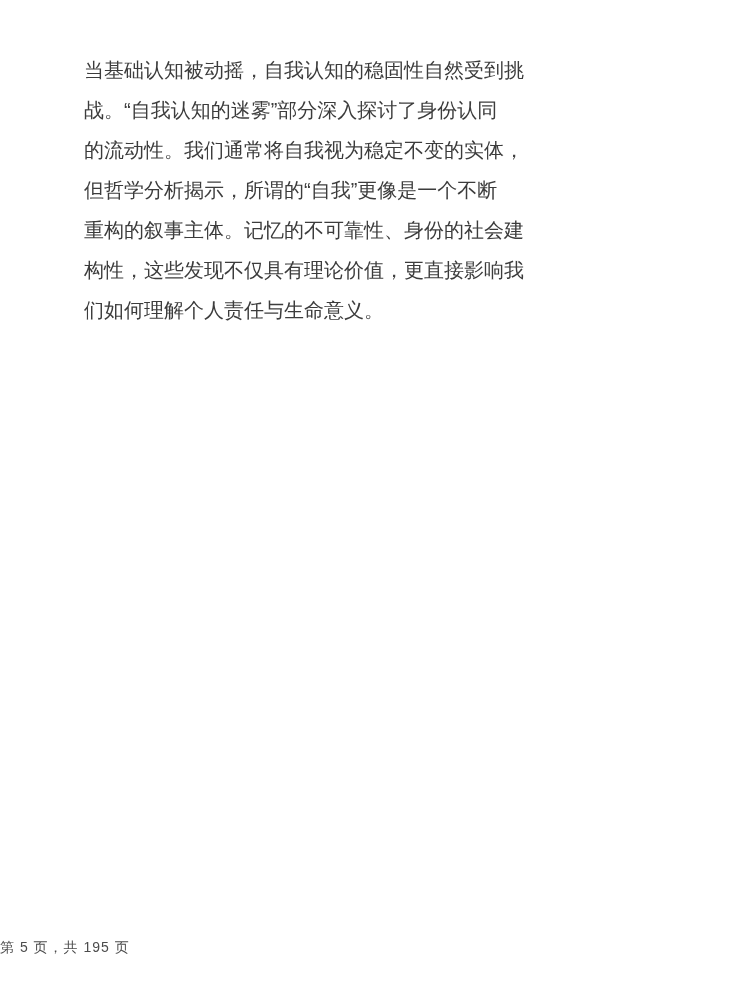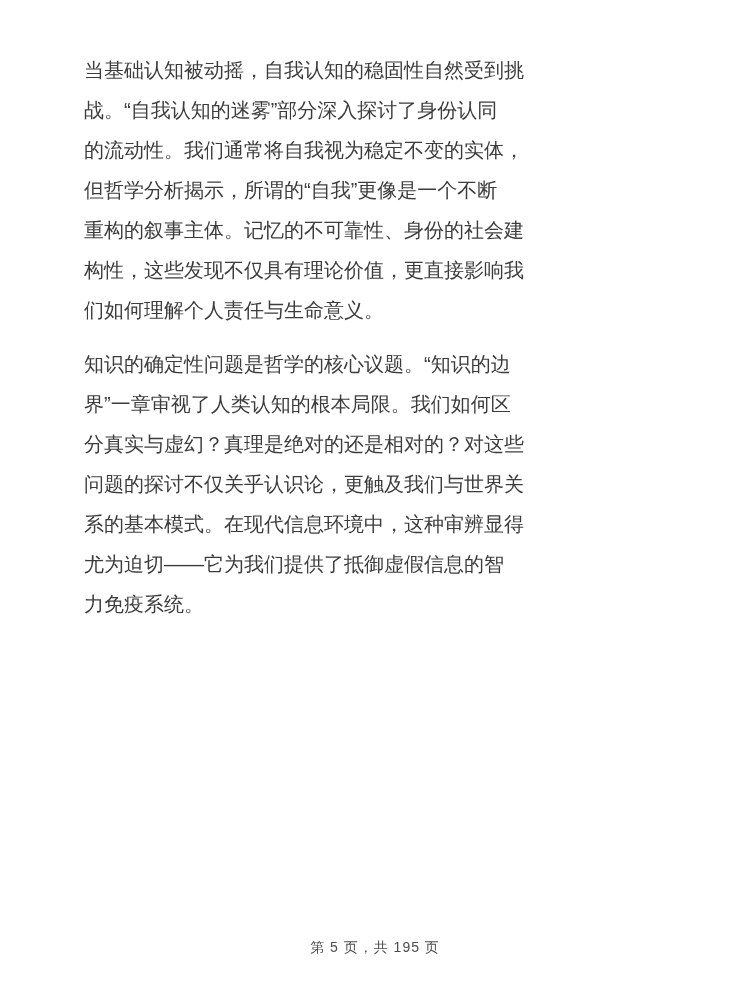--- a/index.html
+++ b/index.html
@@ -31,44 +31,37 @@
     line-height: 40px;
     color: #3c3c3c;
     white-space: pre;
     letter-spacing: 0;
   }
   .footer {
     position: absolute;
     left: 0;
     right: 0;
     top: 938px;
-    text-align: center;
+    text-align: left;
   }
   .footer span {
     font-size: 14px;
     color: #4c4c4c;
     letter-spacing: 1px;
   }
 </style>
 </head>
 <body>
 
 <div class="page">
   <div class="content">
     <p class="para">当基础认知被动摇，自我认知的稳固性自然受到挑
 战。“自我认知的迷雾”部分深入探讨了身份认同
 的流动性。我们通常将自我视为稳定不变的实体，
 但哲学分析揭示，所谓的“自我”更像是一个不断
 重构的叙事主体。记忆的不可靠性、身份的社会建
 构性，这些发现不仅具有理论价值，更直接影响我
 们如何理解个人责任与生命意义。</p>
-    <p class="para">知识的确定性问题是哲学的核心议题。“知识的边
-界”一章审视了人类认知的根本局限。我们如何区
-分真实与虚幻？真理是绝对的还是相对的？对这些
-问题的探讨不仅关乎认识论，更触及我们与世界关
-系的基本模式。在现代信息环境中，这种审辨显得
-尤为迫切——它为我们提供了抵御虚假信息的智
-力免疫系统。</p>
   </div>
   <div class="footer">
     <span>第 5 页，共 195 页</span>
   </div>
 </div>
 
 </body></html>

